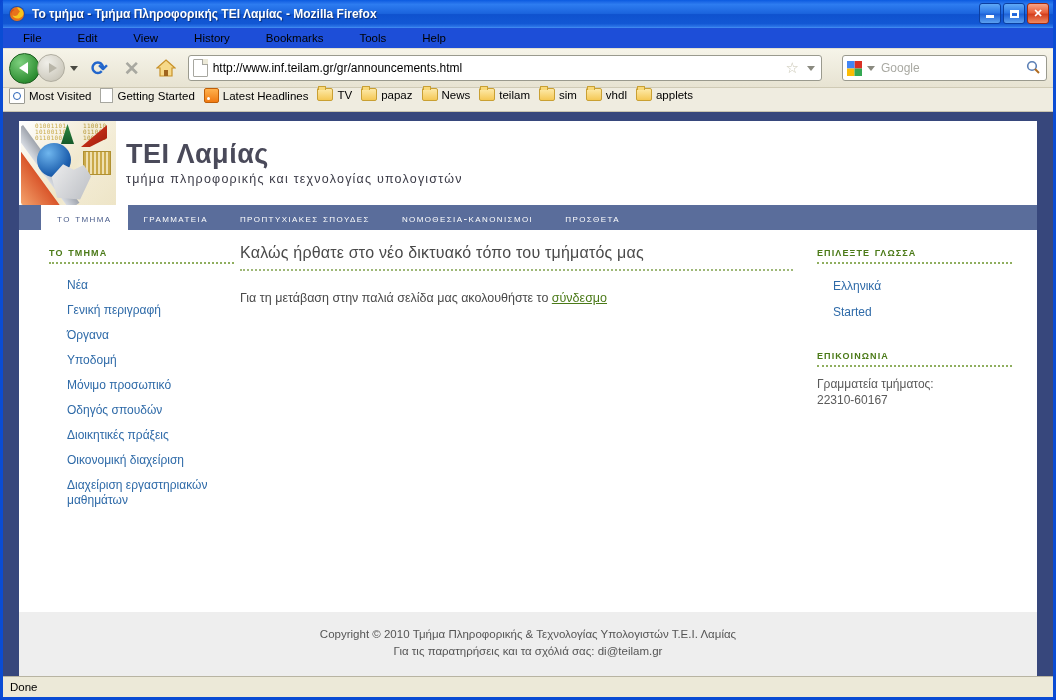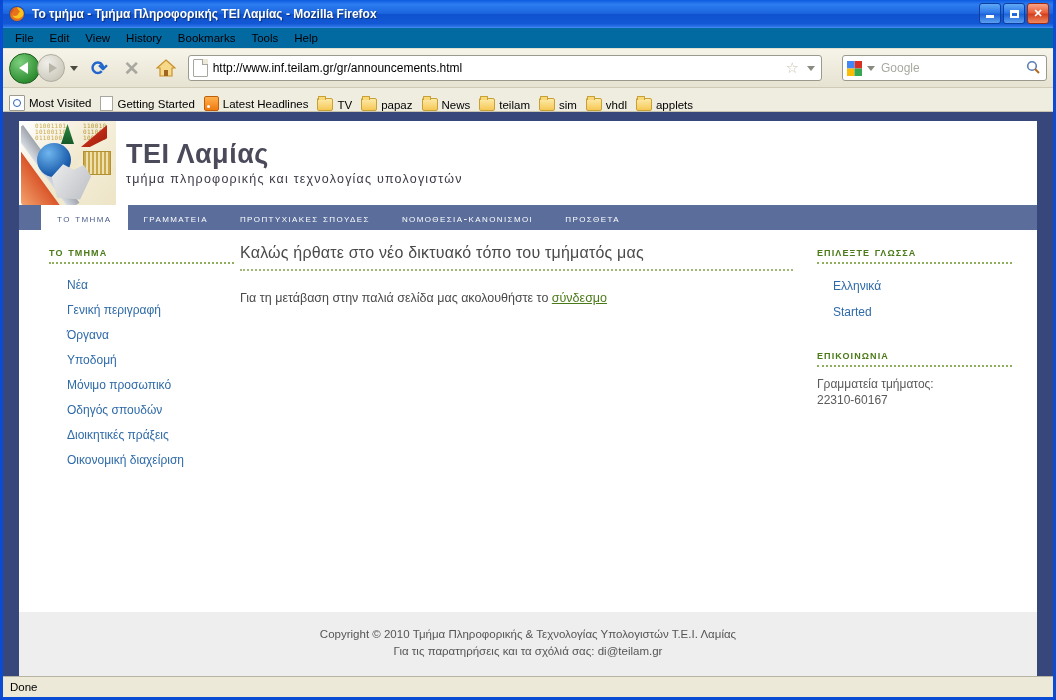--- a/index.html
+++ b/index.html
@@ -35,23 +35,24 @@
     box-sizing:border-box;
     display:flex;align-items:center;justify-content:center;
     background:linear-gradient(to bottom,#5fa9f7,#2f7ae8 45%,#1f63d8 55%,#5ba0f0);
   }
   .wbtn.close{background:linear-gradient(to bottom,#f8a487,#e8603a 45%,#d4401e 55%,#f08a60);border-color:#a02a10;}
   .wbtn span{color:#fff;font-size:11px;font-weight:bold;line-height:1;}
   .wbtn .gl-min{display:block;width:8px;height:3px;background:#fff;margin-top:6px;}
   .wbtn .gl-max{display:block;width:9px;height:8px;border:2px solid #fff;border-top-width:3px;box-sizing:border-box;}
   
   .menubar{
-    height:20px;flex:none;background:#0369a1;
-    display:flex;align-items:center;padding-left:4px;
+    height:20px;flex:none;background:#1d4ed8;
+    display:flex;align-items:center;padding-left:12px;
     border-bottom:1px solid #e2dfcf;
+    gap:20px;
   }
   .menu-item{
     font-size:11.5px;color:#000;padding:2px 8px;cursor:default;white-space:nowrap;
   }
   
   .navtoolbar{
     height:38px;flex:none;
     background:linear-gradient(to bottom,#f6f4e9,#e7e3d2);
     display:flex;align-items:center;padding:0 6px;
     border-bottom:1px solid #cfcab5;
@@ -106,21 +107,21 @@
   .searchbar{
     width:195px;height:24px;background:#fff;border:1px solid #9a9a8e;border-radius:3px;
     display:flex;align-items:center;padding:0 4px;margin-left:16px;flex:none;
   }
   .gicon{width:15px;height:15px;position:relative;flex:none;margin-right:2px;}
   .search-text{font-size:12px;color:#a9a9a2;flex:1;margin-left:4px;}
   .mag{font-size:13px;color:#5b7fb5;margin-right:2px;}
   
   .bookmarks{
     height:23px;flex:none;background:#efece0;
-    display:flex;align-items:flex-end;padding-left:6px;
+    display:flex;align-items:flex-start;padding-left:6px;
     border-bottom:1px solid #c9c4b0;
   }
   .bm{display:flex;align-items:center;margin-right:9px;white-space:nowrap;}
   .bm-label{font-size:11.5px;color:#000;margin-left:4px;}
   .ico-folder{
     width:14px;height:11px;background:linear-gradient(to bottom,#fde9a8,#f5c855);
     border:1px solid #c9a033;border-radius:1px 2px 2px 2px;position:relative;flex:none;
   }
   .ico-folder:before{
     content:"";position:absolute;left:0;top:-3px;width:6px;height:3px;
@@ -434,20 +435,21 @@
         <div class="col-left">
           <div class="sec-head">Το τμημα</div>
           <a class="side-link">Νέα</a>
           <a class="side-link">Γενική περιγραφή</a>
           <a class="side-link">Όργανα</a>
           <a class="side-link">Υποδομή</a>
           <a class="side-link">Μόνιμο προσωπικό</a>
           <a class="side-link">Οδηγός σπουδών</a>
           <a class="side-link">Διοικητικές πράξεις</a>
           <a class="side-link">Οικονομική διαχείριση</a>
+          <a class="side-link">Διαχείριση εργαστηριακών μαθημάτων</a>
         </div>
 
         <div class="col-main">
           <div class="main-head">Καλώς ήρθατε στο νέο δικτυακό τόπο του τμήματός μας</div>
           <div class="main-p"><span>Για τη μετάβαση στην παλιά σελίδα μας ακολουθήστε το </span><a>σύνδεσμο</a></div>
         </div>
 
         <div class="col-right">
           <div class="sec-head">Επιλεξτε γλωσσα</div>
           <a class="r-link">Ελληνικά</a>

